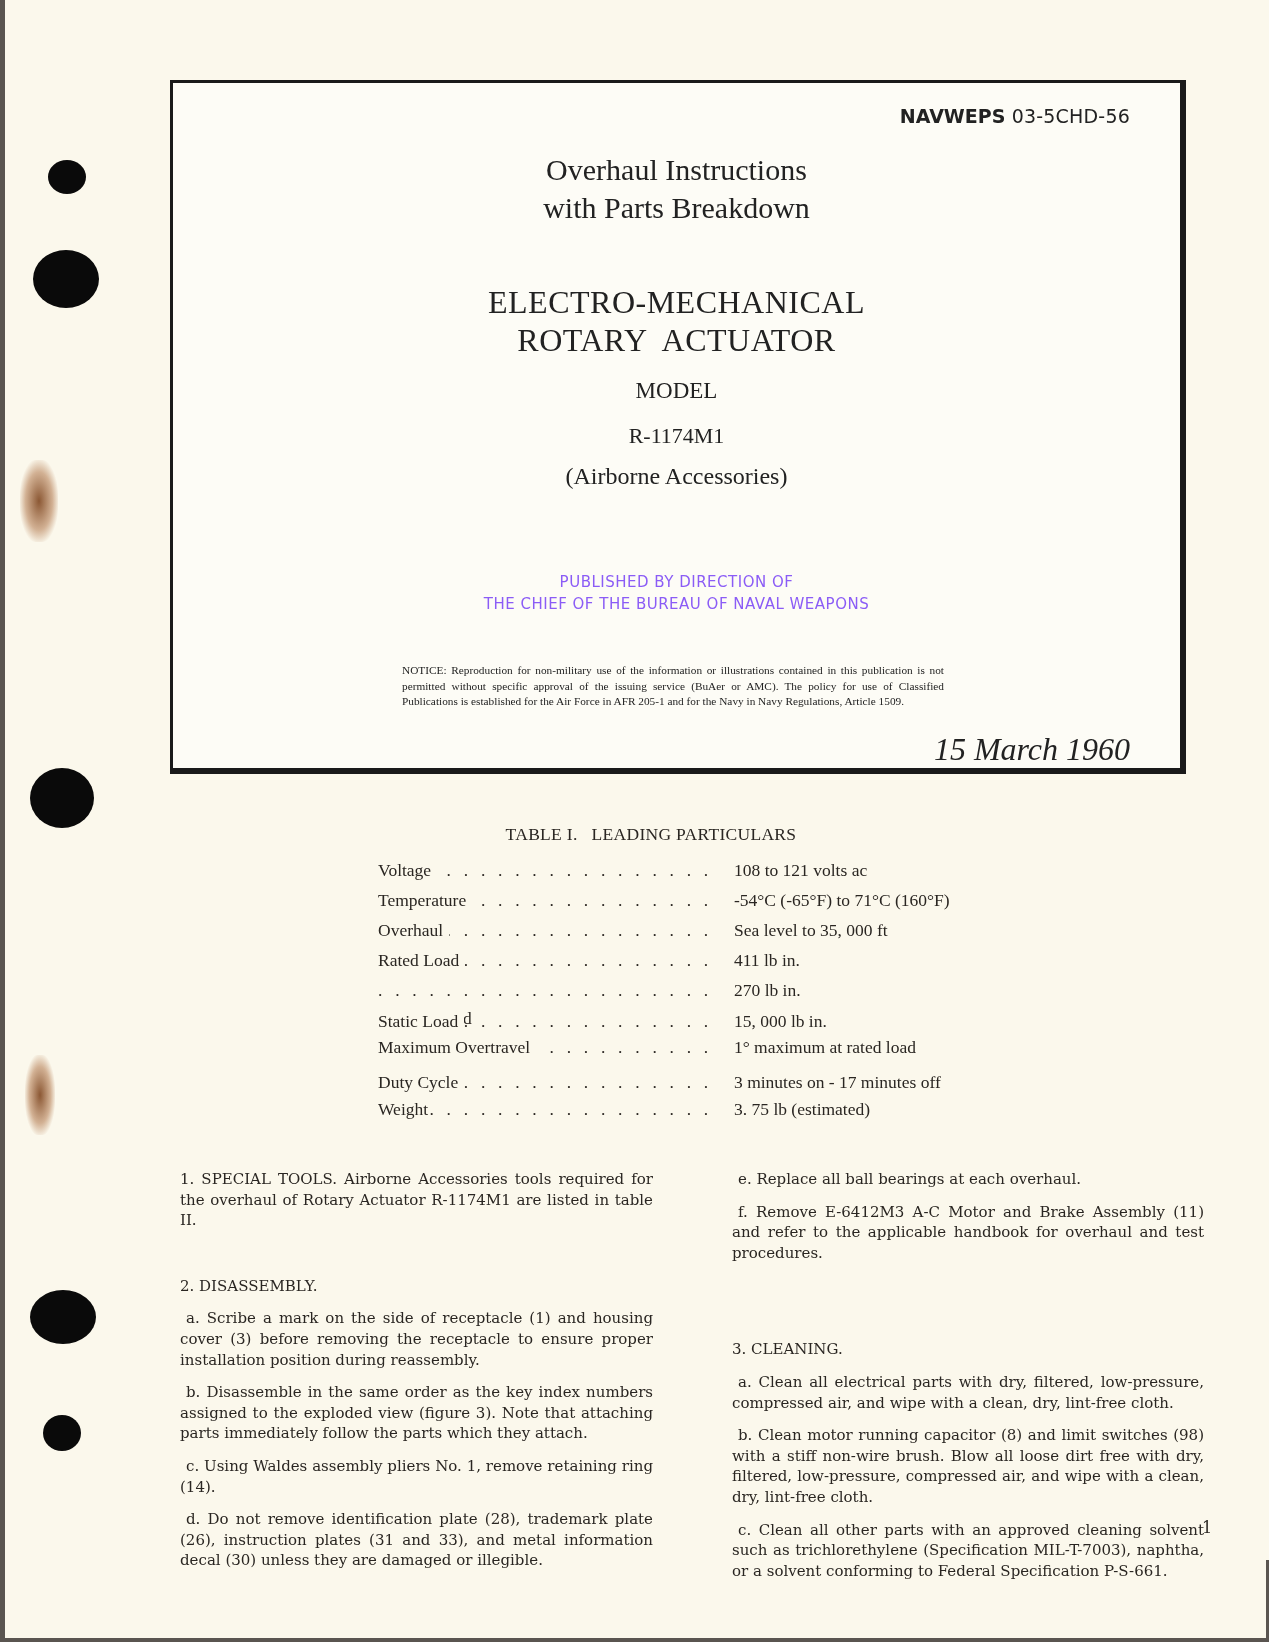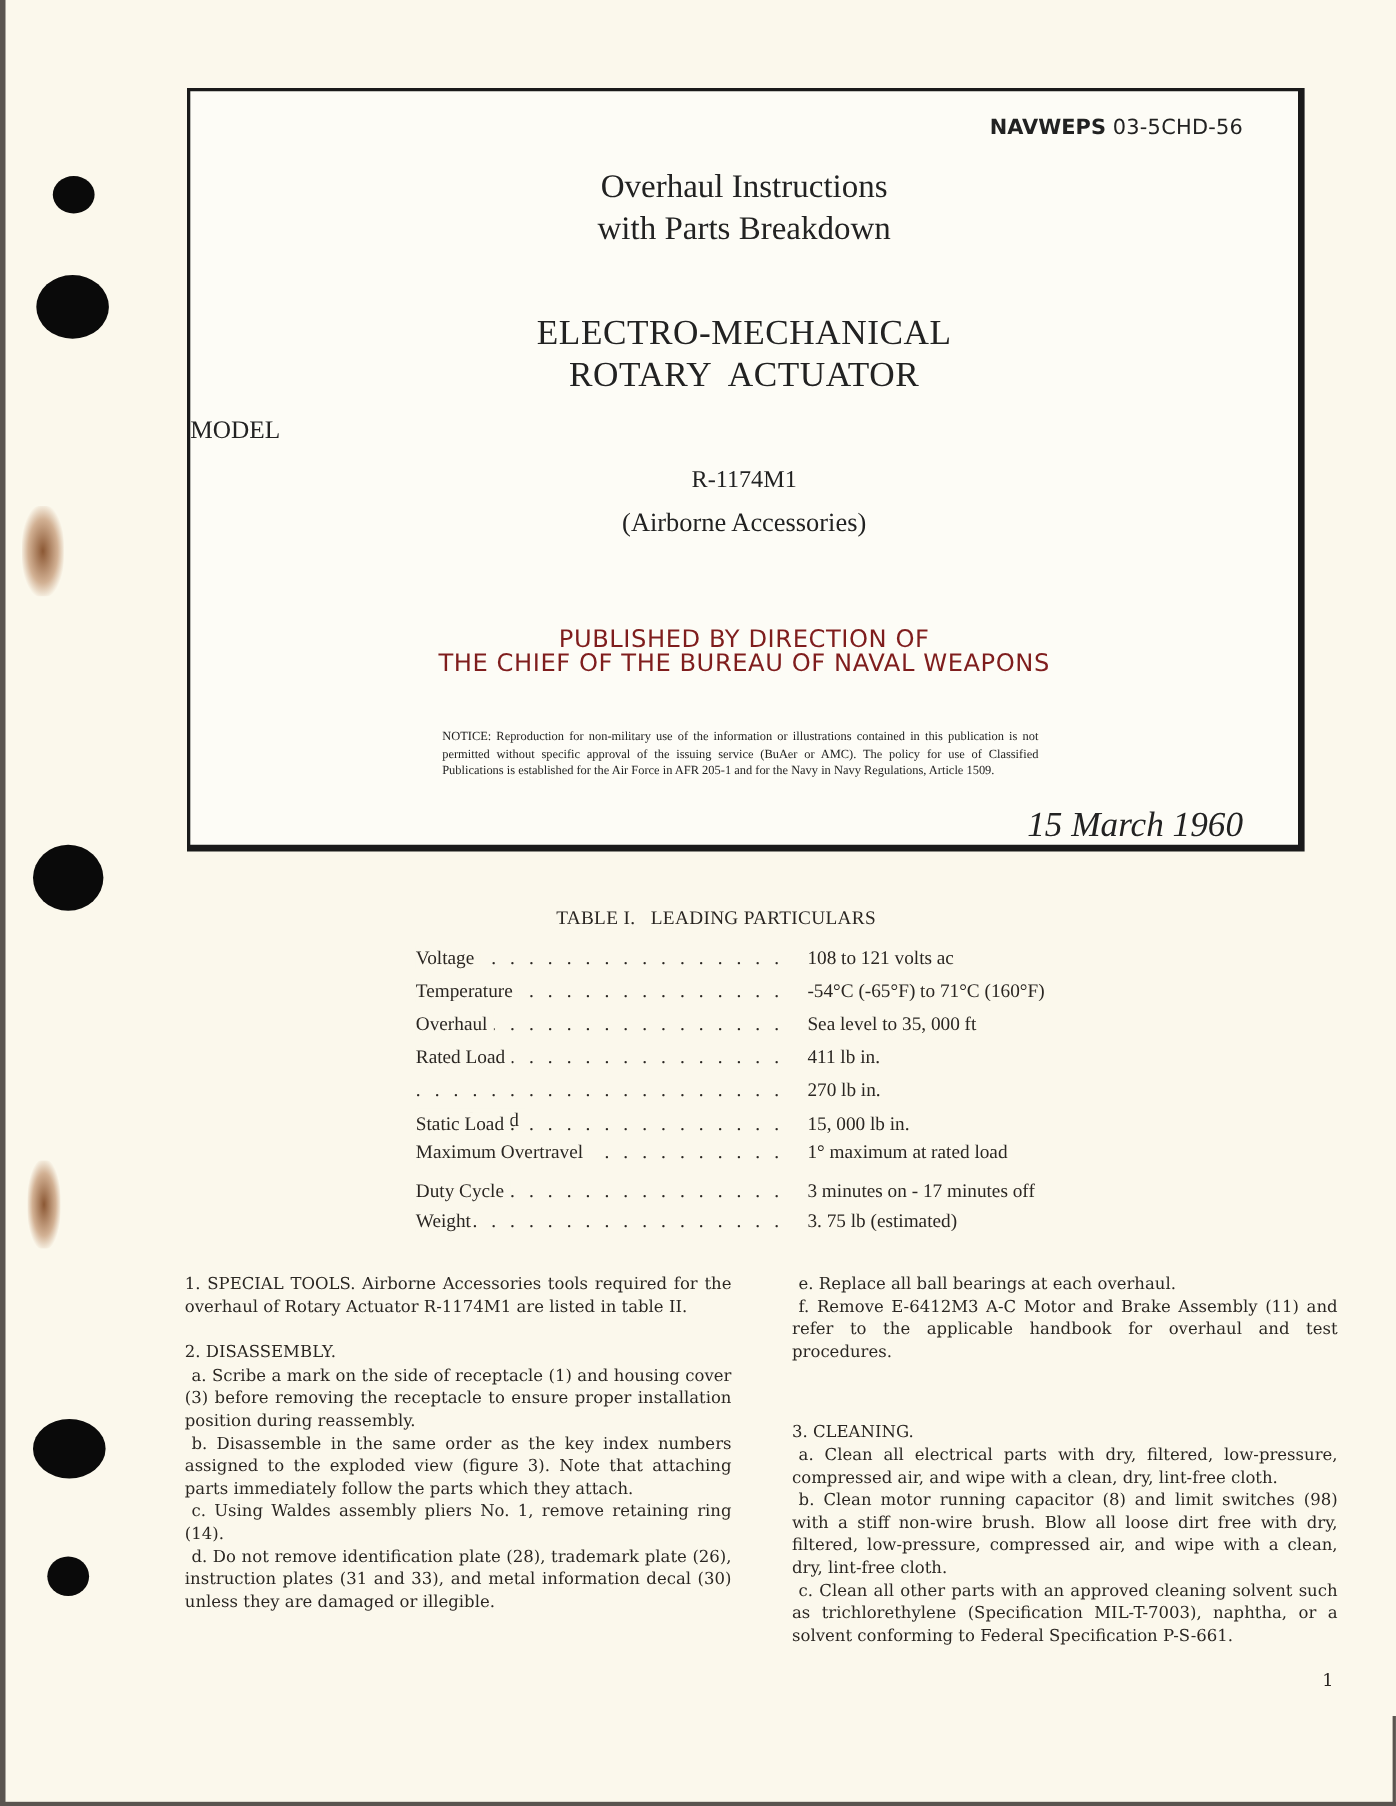--- a/index.html
+++ b/index.html
@@ -18,38 +18,38 @@
   .cover-box {
     position: absolute; left: 170px; top: 80px; width: 1016px; height: 694px;
     border-top: 3px solid #1a1a1a; border-left: 3px solid #1a1a1a;
     border-right: 6px solid #1a1a1a; border-bottom: 6px solid #1a1a1a;
     background: #fdfcf6; box-sizing: border-box;
   }
   .doc-number { position: absolute; right: 50px; top: 22px; font-family: "DejaVu Sans", sans-serif; font-size: 19px; color: #222; letter-spacing: 0.2px; }
   .doc-number .brand { font-weight: bold; letter-spacing: 0; margin-top: 39px; }
   .title-top { position: absolute; left: 0; right: 0; top: 68px; text-align: center; font-family: "Liberation Serif", serif; font-size: 30px; line-height: 38px; color: #222; }
   .title-main { position: absolute; left: 0; right: 0; top: 200px; text-align: center; font-family: "Liberation Serif", serif; font-size: 32px; line-height: 38px; letter-spacing: 0.5px; color: #222; }
-  .model-label { position: absolute; left: 0; right: 0; top: 295px; font-family: "Liberation Serif", serif; font-size: 23px; color: #222; }
+  .model-label { position: absolute; left: 0; right: 0; top: 295px; text-align: center; font-family: "Liberation Serif", serif; font-size: 23px; color: #222; }
   .model-number { position: absolute; left: 0; right: 0; top: 340px; text-align: center; font-family: "Liberation Serif", serif; font-size: 22px; color: #222; }
   .manufacturer { position: absolute; left: 0; right: 0; top: 380px; text-align: center; font-family: "Liberation Serif", serif; font-size: 24px; color: #222; }
-  .published { position: absolute; left: 0; right: 0; top: 488px; text-align: center; font-family: "DejaVu Sans", sans-serif; font-size: 22px; line-height: 22px; color: #7f1d1d; letter-spacing: 0.5px; }
+  .published { position: absolute; left: 0; right: 0; top: 488px; text-align: center; font-family: "DejaVu Sans", sans-serif; font-size: 15px; line-height: 22px; color: #8b5cf6; letter-spacing: 0.5px; }
   .notice { position: absolute; left: 229px; width: 542px; top: 580px; font-family: "Liberation Serif", serif; font-size: 11.3px; line-height: 15.5px; text-align: justify; color: #222; }
   .pub-date { position: absolute; right: 50px; top: 648px; font-family: "Liberation Serif", serif; font-style: italic; font-size: 32px; color: #222; }
 
   .table-title { position: absolute; left: 0; right: 0; top: 824px; text-align: center; padding-left: 33px; font-family: "Liberation Serif", serif; font-size: 17.5px; letter-spacing: 0.3px; color: #2a2622; }
   .particulars { position: absolute; left: 378px; top: 860px; width: 660px; }
   .prow { position: relative; height: 27px; font-family: "Liberation Serif", serif; font-size: 17.5px; color: #2a2622; }
   .prow .plabel { position: absolute; left: 0; top: 0; white-space: nowrap; }
   .prow .pdots { position: absolute; left: 0; width: 330px; top: 0; overflow: hidden; white-space: nowrap; text-align: right; letter-spacing: 4.2px; }
   .prow .pvalue { position: absolute; left: 356px; top: 0; white-space: nowrap; }
 
   .col { position: absolute; font-family: "DejaVu Serif", serif; font-size: 15px; line-height: 20.6px; color: #2a2622; text-align: justify; }
   .col-left { left: 168px; width: 497px; top: 1157px; }
   .col-right { left: 720px; width: 496px; top: 1157px; }
-  .col p { margin: 0; }
+  .col p { margin: 12px; }
   .col .sub { text-indent: 6px; }
   .gap { height: 21px; }
   .gap-lg { height: 52px; }
   .page-number { position: absolute; left: 1202px; top: 1518px; font-family: "DejaVu Serif", serif; font-size: 16px; color: #2a2622; }
 </style>
 </head>
 <body>
 
 <div class="edge-left"></div>
 <div class="edge-bottom"></div>

